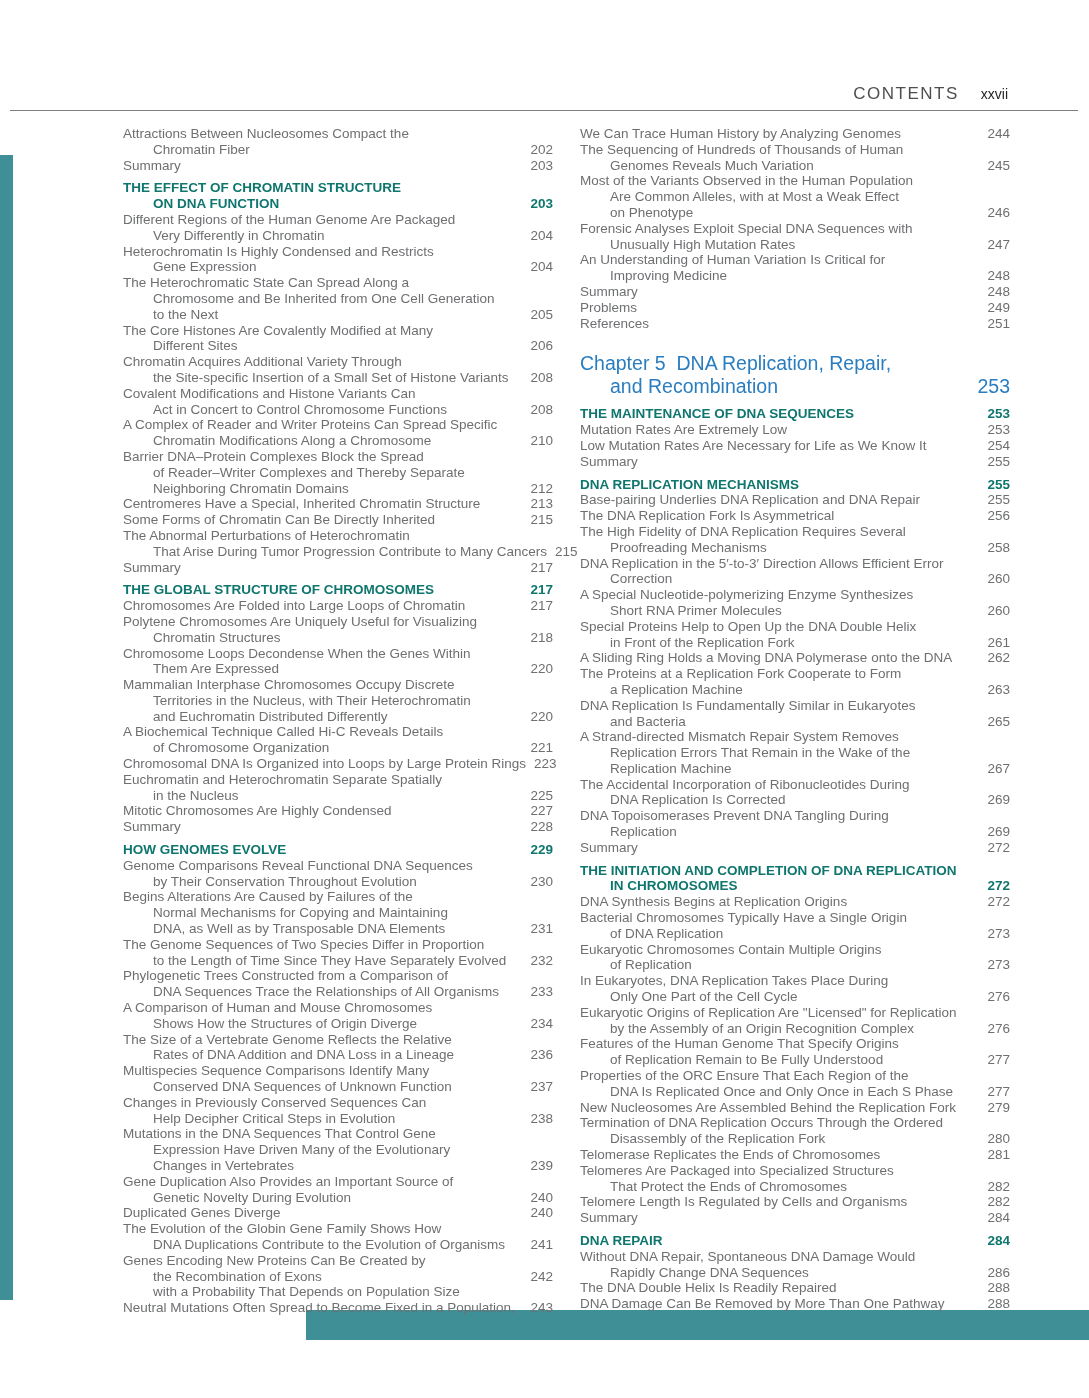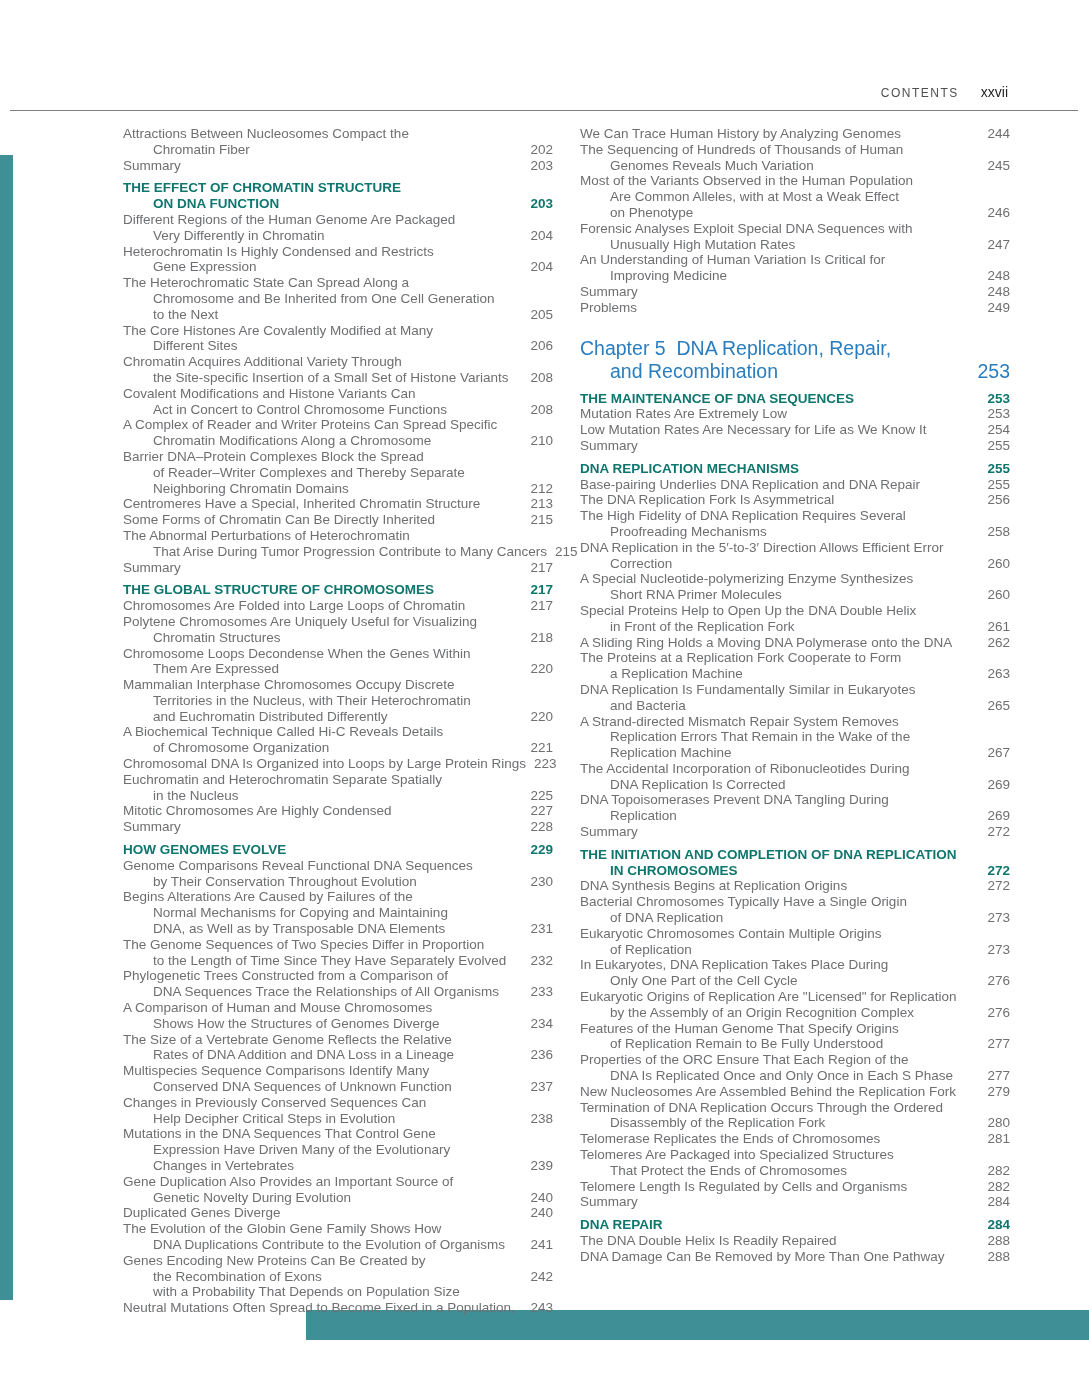--- a/index.html
+++ b/index.html
@@ -6,21 +6,21 @@
   body{
     width:1089px;height:1398px;position:relative;background:#ffffff;
     font-family:"Liberation Sans","DejaVu Sans",sans-serif;
     -webkit-font-smoothing:antialiased;overflow:hidden;
   }
   
   .page-header{
     position:absolute;top:84px;right:81px;display:flex;align-items:baseline;gap:22px;
   }
   .contents-title{
-    font-size:12px;letter-spacing:1.5px;color:#4d4e50;font-weight:400;
+    font-size:17px;letter-spacing:1.5px;color:#4d4e50;font-weight:400;
   }
   .folio{
     font-size:14px;font-weight:normal;color:#262626;
   }
   .header-rule{
     position:absolute;top:110px;left:10px;right:11px;height:1px;background:#7e7f81;
   }
   
   .left-accent-bar{
     position:absolute;left:0;top:155px;width:13px;height:1145px;
@@ -263,21 +263,21 @@
       <div class="toc-row">
         <div class="entry-text">
           <div class="line">Phylogenetic Trees Constructed from a Comparison of</div>
           <div class="line cont">DNA Sequences Trace the Relationships of All Organisms</div>
         </div>
         <span class="toc-page">233</span>
       </div>
       <div class="toc-row">
         <div class="entry-text">
           <div class="line">A Comparison of Human and Mouse Chromosomes</div>
-          <div class="line cont">Shows How the Structures of Genomes Diverge</div>
+          <div class="line cont">Shows How the Structures of Origin Diverge</div>
         </div>
         <span class="toc-page">234</span>
       </div>
       <div class="toc-row">
         <div class="entry-text">
           <div class="line">The Size of a Vertebrate Genome Reflects the Relative</div>
           <div class="line cont">Rates of DNA Addition and DNA Loss in a Lineage</div>
         </div>
         <span class="toc-page">236</span>
       </div>
@@ -379,20 +379,26 @@
           <div class="line">Summary</div>
         </div>
         <span class="toc-page">248</span>
       </div>
       <div class="toc-row">
         <div class="entry-text">
           <div class="line">Problems</div>
         </div>
         <span class="toc-page">249</span>
       </div>
+      <div class="toc-row">
+        <div class="entry-text">
+          <div class="line">References</div>
+        </div>
+        <span class="toc-page">251</span>
+      </div>
       <div class="toc-row chapter" style="color: rgb(42, 125, 191); align-items: flex-end;">
         <div class="entry-text">
           <div class="line">Chapter 5&nbsp; DNA Replication, Repair,</div>
           <div class="line cont">and Recombination</div>
         </div>
         <span class="toc-page">253</span>
       </div>
       <div class="toc-row section">
         <div class="entry-text">
           <div class="line">THE MAINTENANCE OF DNA SEQUENCES</div>
@@ -602,20 +608,27 @@
         <div class="entry-text">
           <div class="line">Summary</div>
         </div>
         <span class="toc-page">284</span>
       </div>
       <div class="toc-row section">
         <div class="entry-text">
           <div class="line">DNA REPAIR</div>
         </div>
         <span class="toc-page">284</span>
+      </div>
+      <div class="toc-row">
+        <div class="entry-text">
+          <div class="line">Without DNA Repair, Spontaneous DNA Damage Would</div>
+          <div class="line cont">Rapidly Change DNA Sequences</div>
+        </div>
+        <span class="toc-page">286</span>
       </div>
       <div class="toc-row">
         <div class="entry-text">
           <div class="line">The DNA Double Helix Is Readily Repaired</div>
         </div>
         <span class="toc-page">288</span>
       </div>
       <div class="toc-row">
         <div class="entry-text">
           <div class="line">DNA Damage Can Be Removed by More Than One Pathway</div>

